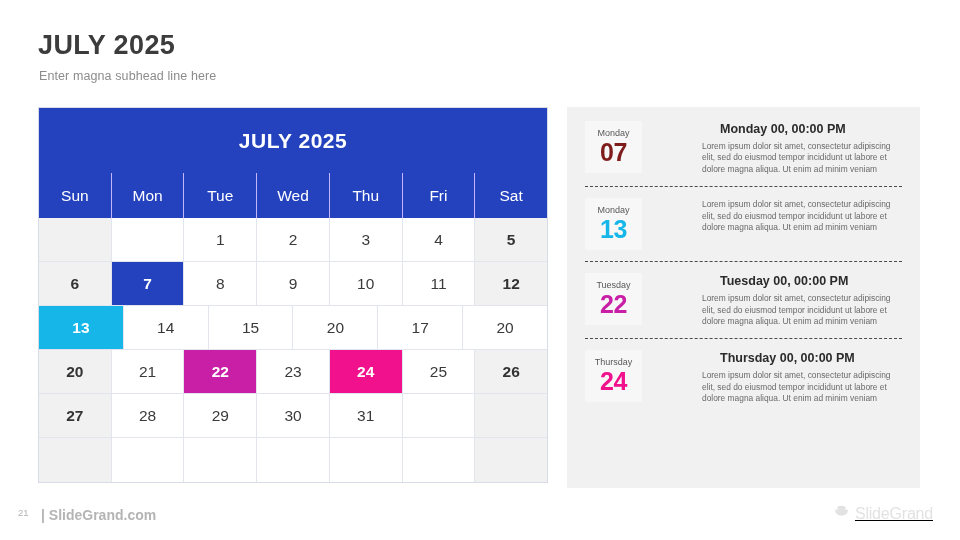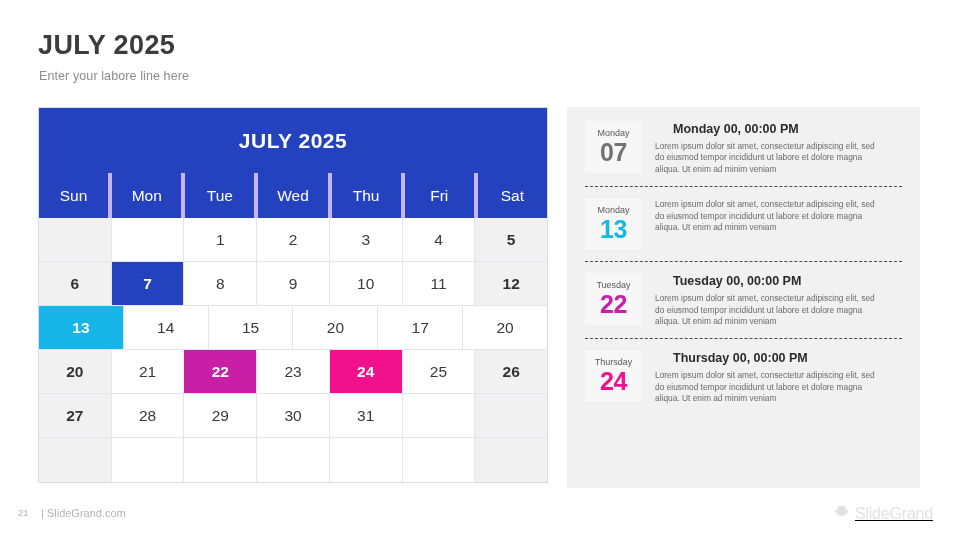--- a/index.html
+++ b/index.html
@@ -70,21 +70,21 @@
     border-right: 1px solid #e2e5ed;
     border-bottom: 1px solid #e2e5ed;
     background: #ffffff;
   }
   .cal-cell:last-child { border-right: none; }
   #cal-dow .cal-cell {
     background: #2442bd;
     color: #ffffff;
     font-size: 15.5px;
     height: 45px;
-    border-right: 4px solid #c4b5fd;
+    border-right: 1px solid #c4b5fd;
     border-bottom: none;
   }
   #cal-dow .cal-cell:last-child { border-right: none; }
   .cal-cell.weekend {
     background: #f1f1f1;
     font-weight: bold;
     color: #333333;
   }
   .cal-cell.hl-blue {
     background: #2442bd;
@@ -117,41 +117,42 @@
     height: 381px;
     background: #f1f1f1;
     box-sizing: border-box;
   }
   .event-list {
     padding: 14px 18px 0 18px;
   }
   .event-item {
     display: flex;
     align-items: flex-start;
+    gap: 47px;
   }
   .event-badge {
     width: 57px;
     min-width: 57px;
     background: #f7f7f7;
     text-align: center;
     padding: 6px 0 7px 0;
     box-sizing: border-box;
   }
   .event-badge-dow {
     font-size: 9px;
     color: #585858;
     line-height: 12px;
   }
   .event-badge-num {
     font-size: 25px;
     font-weight: bold;
     line-height: 27px;
     letter-spacing: -0.4px;
   }
-  .c-blue   { color: #737373; }
+  .c-blue   { color: #7f1d1d; }
   .c-cyan   { color: #16b6e8; }
   .c-purple { color: #c81fa6; }
   .c-pink   { color: #f2118c; }
 
   .event-body {
     padding-left: 13px;
     padding-top: 1px;
   }
   .event-title {
     font-size: 12.5px;
@@ -177,43 +178,44 @@
     position: absolute;
     left: 18px;
     top: 507px;
     font-size: 9.5px;
     color: #b4b4b4;
   }
   #footer-site {
     position: absolute;
     left: 41px;
     top: 507px;
-    font-size: 11px;
+    font-size: 14px;
     color: #b4b4b4;
+    font-weight: bold;
   }
   #brand {
     position: absolute;
     right: 27px;
     top: 503px;
     display: flex;
     align-items: center;
     gap: 5px;
     text-decoration: underline;
   }
   #brand-text {
     font-size: 16px;
     color: #e2e2e2;
     letter-spacing: -0.2px;
   }
 </style>
 </head>
 <body>
 
 <div id="page-title">JULY 2025</div>
-<div id="page-subhead">Enter your labore line here</div>
+<div id="page-subhead">Enter magna subhead line here</div>
 
 <div id="calendar">
   <div id="cal-title">JULY 2025</div>
   <div class="cal-row" id="cal-dow">
       <div class="cal-cell">Sun</div>
       <div class="cal-cell">Mon</div>
       <div class="cal-cell">Tue</div>
       <div class="cal-cell">Wed</div>
       <div class="cal-cell">Thu</div>
       <div class="cal-cell">Fri</div>

